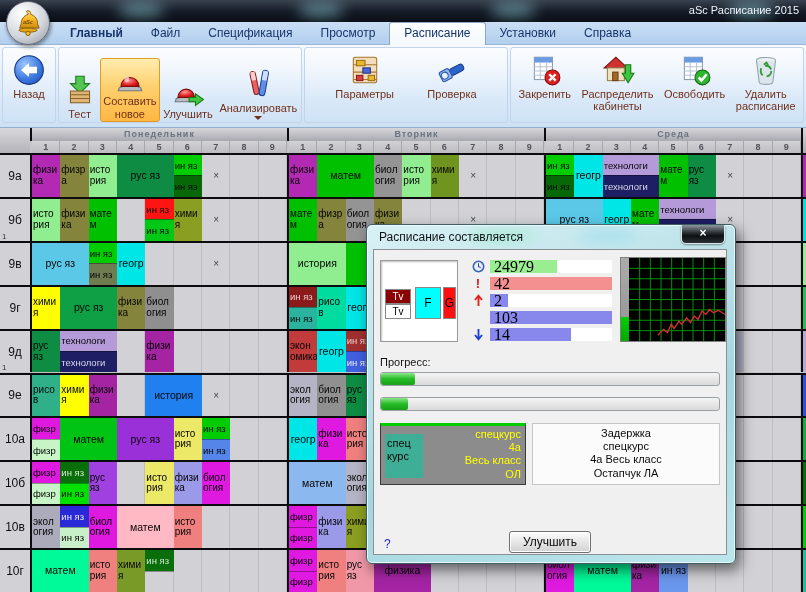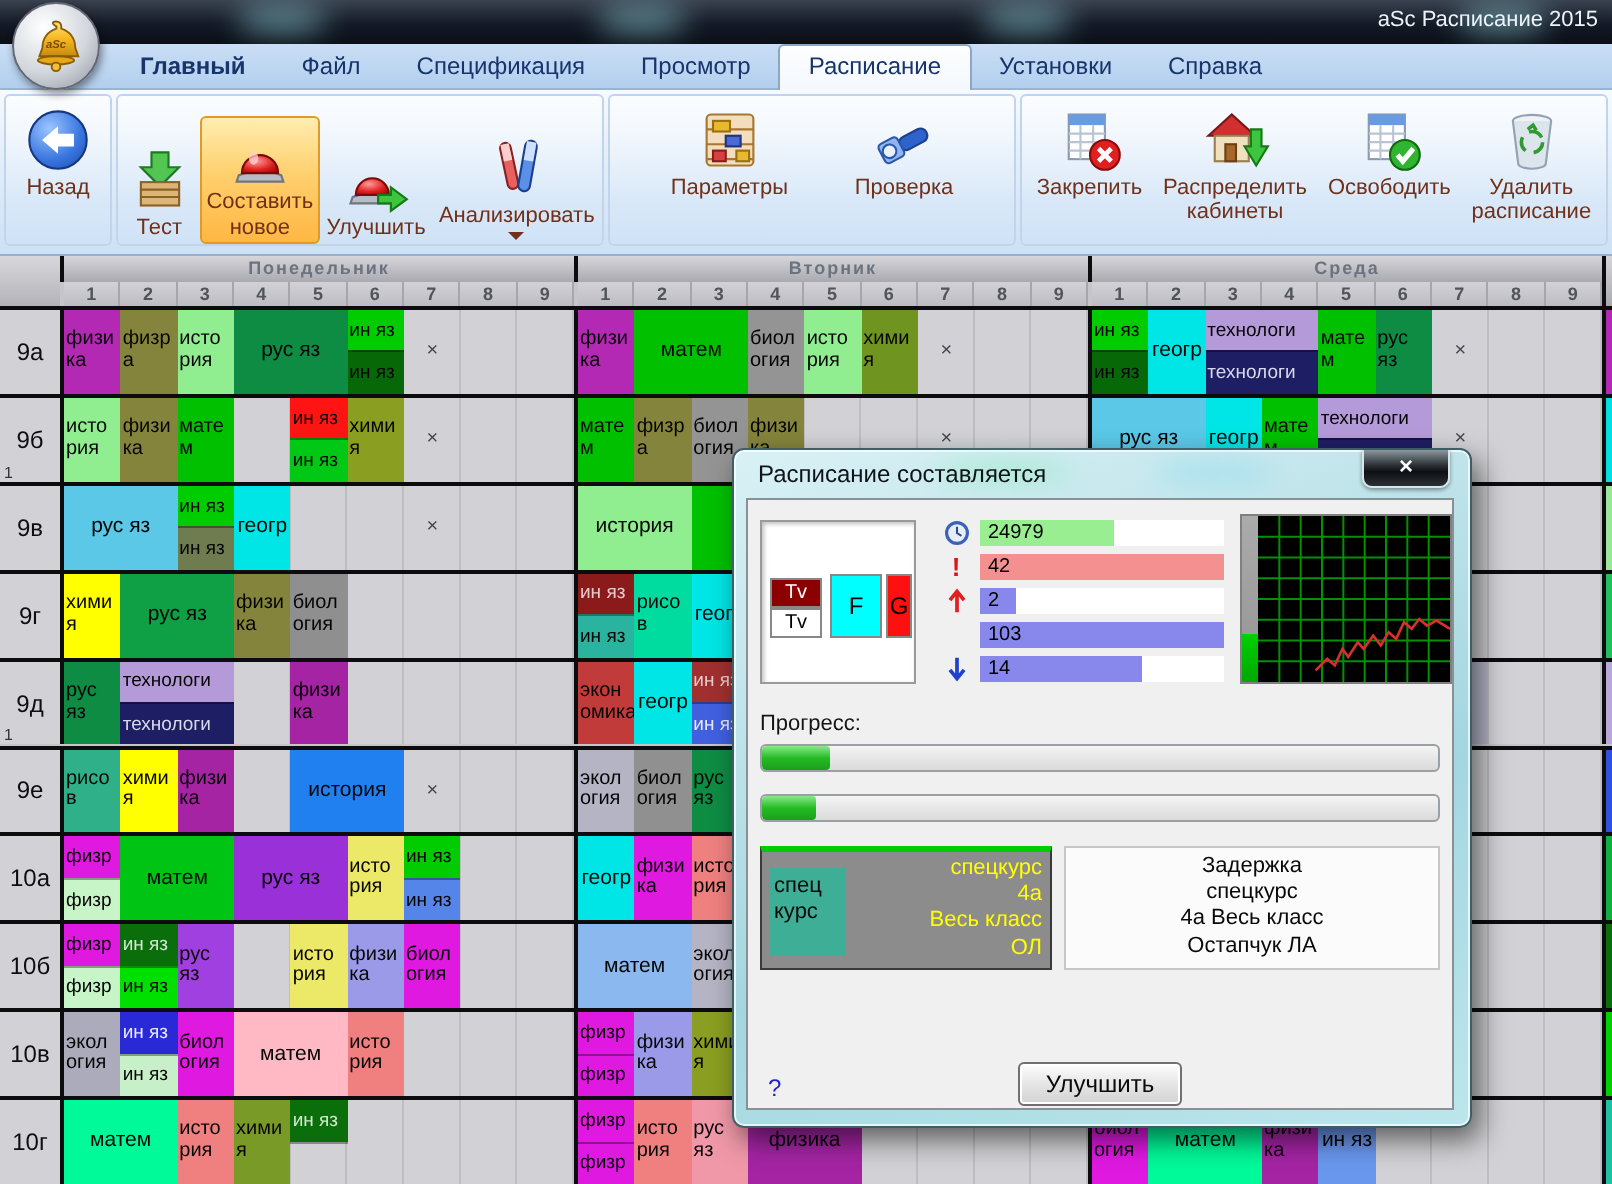--- a/index.html
+++ b/index.html
@@ -76,21 +76,21 @@
   #legendbox{position:absolute;left:6px;top:10px;width:76px;height:80px;background:#ffffff;
     border:1px solid #9a9a9a;box-shadow:inset 1px 1px 2px rgba(0,0,0,.25);}
   .lgitem{position:absolute;display:flex;align-items:center;justify-content:center;
     font-size:10px;box-sizing:border-box;}
   .srow{position:absolute;left:96px;height:13px;width:150px;}
   .sicon{position:absolute;left:0;top:-1px;width:16px;height:15px;display:flex;align-items:center;justify-content:center;}
   .sicon svg{width:13px;height:13px;}
   .excl{color:#dd1515;font-weight:bold;font-size:13px;line-height:13px;}
   .sbar{position:absolute;left:20px;top:0;width:122px;height:13px;background:#fff;}
   .sfill{height:100%;}
-  .sval{position:absolute;left:24px;top:0;font-size:10px;color:#000;line-height:13px;}
+  .sval{position:absolute;left:24px;top:0;font-size:16px;color:#000;line-height:13px;font-family:Liberation Serif, serif;}
   #graphwrap{position:absolute;left:246px;top:7px;width:106px;height:85px;background:#e8e8e8;
     border:1px solid #808080;box-sizing:border-box;}
   #gside{position:absolute;left:0;top:0;width:8px;height:83px;
     background:linear-gradient(#ababab 0%,#9a9a9a 71%,#00d000 71%,#00a800 100%);}
   #gplot{position:absolute;left:8px;top:0;width:96px;height:83px;background:#000;}
   #plabel{position:absolute;left:6px;top:106px;font-size:11px;color:#141414;}
   .pbar{position:absolute;left:6px;width:340px;height:14px;border:1px solid #9aa0a4;border-radius:3px;
     background:linear-gradient(#f4f4f4,#dadada);overflow:hidden;box-sizing:border-box;}
   .pfill{height:100%;background:linear-gradient(#8ae88a,#25bb25 50%,#1aa01a);border-radius:2px;}
   #card1{position:absolute;left:6px;top:173px;width:146px;height:62px;background:#8c8c8c;

